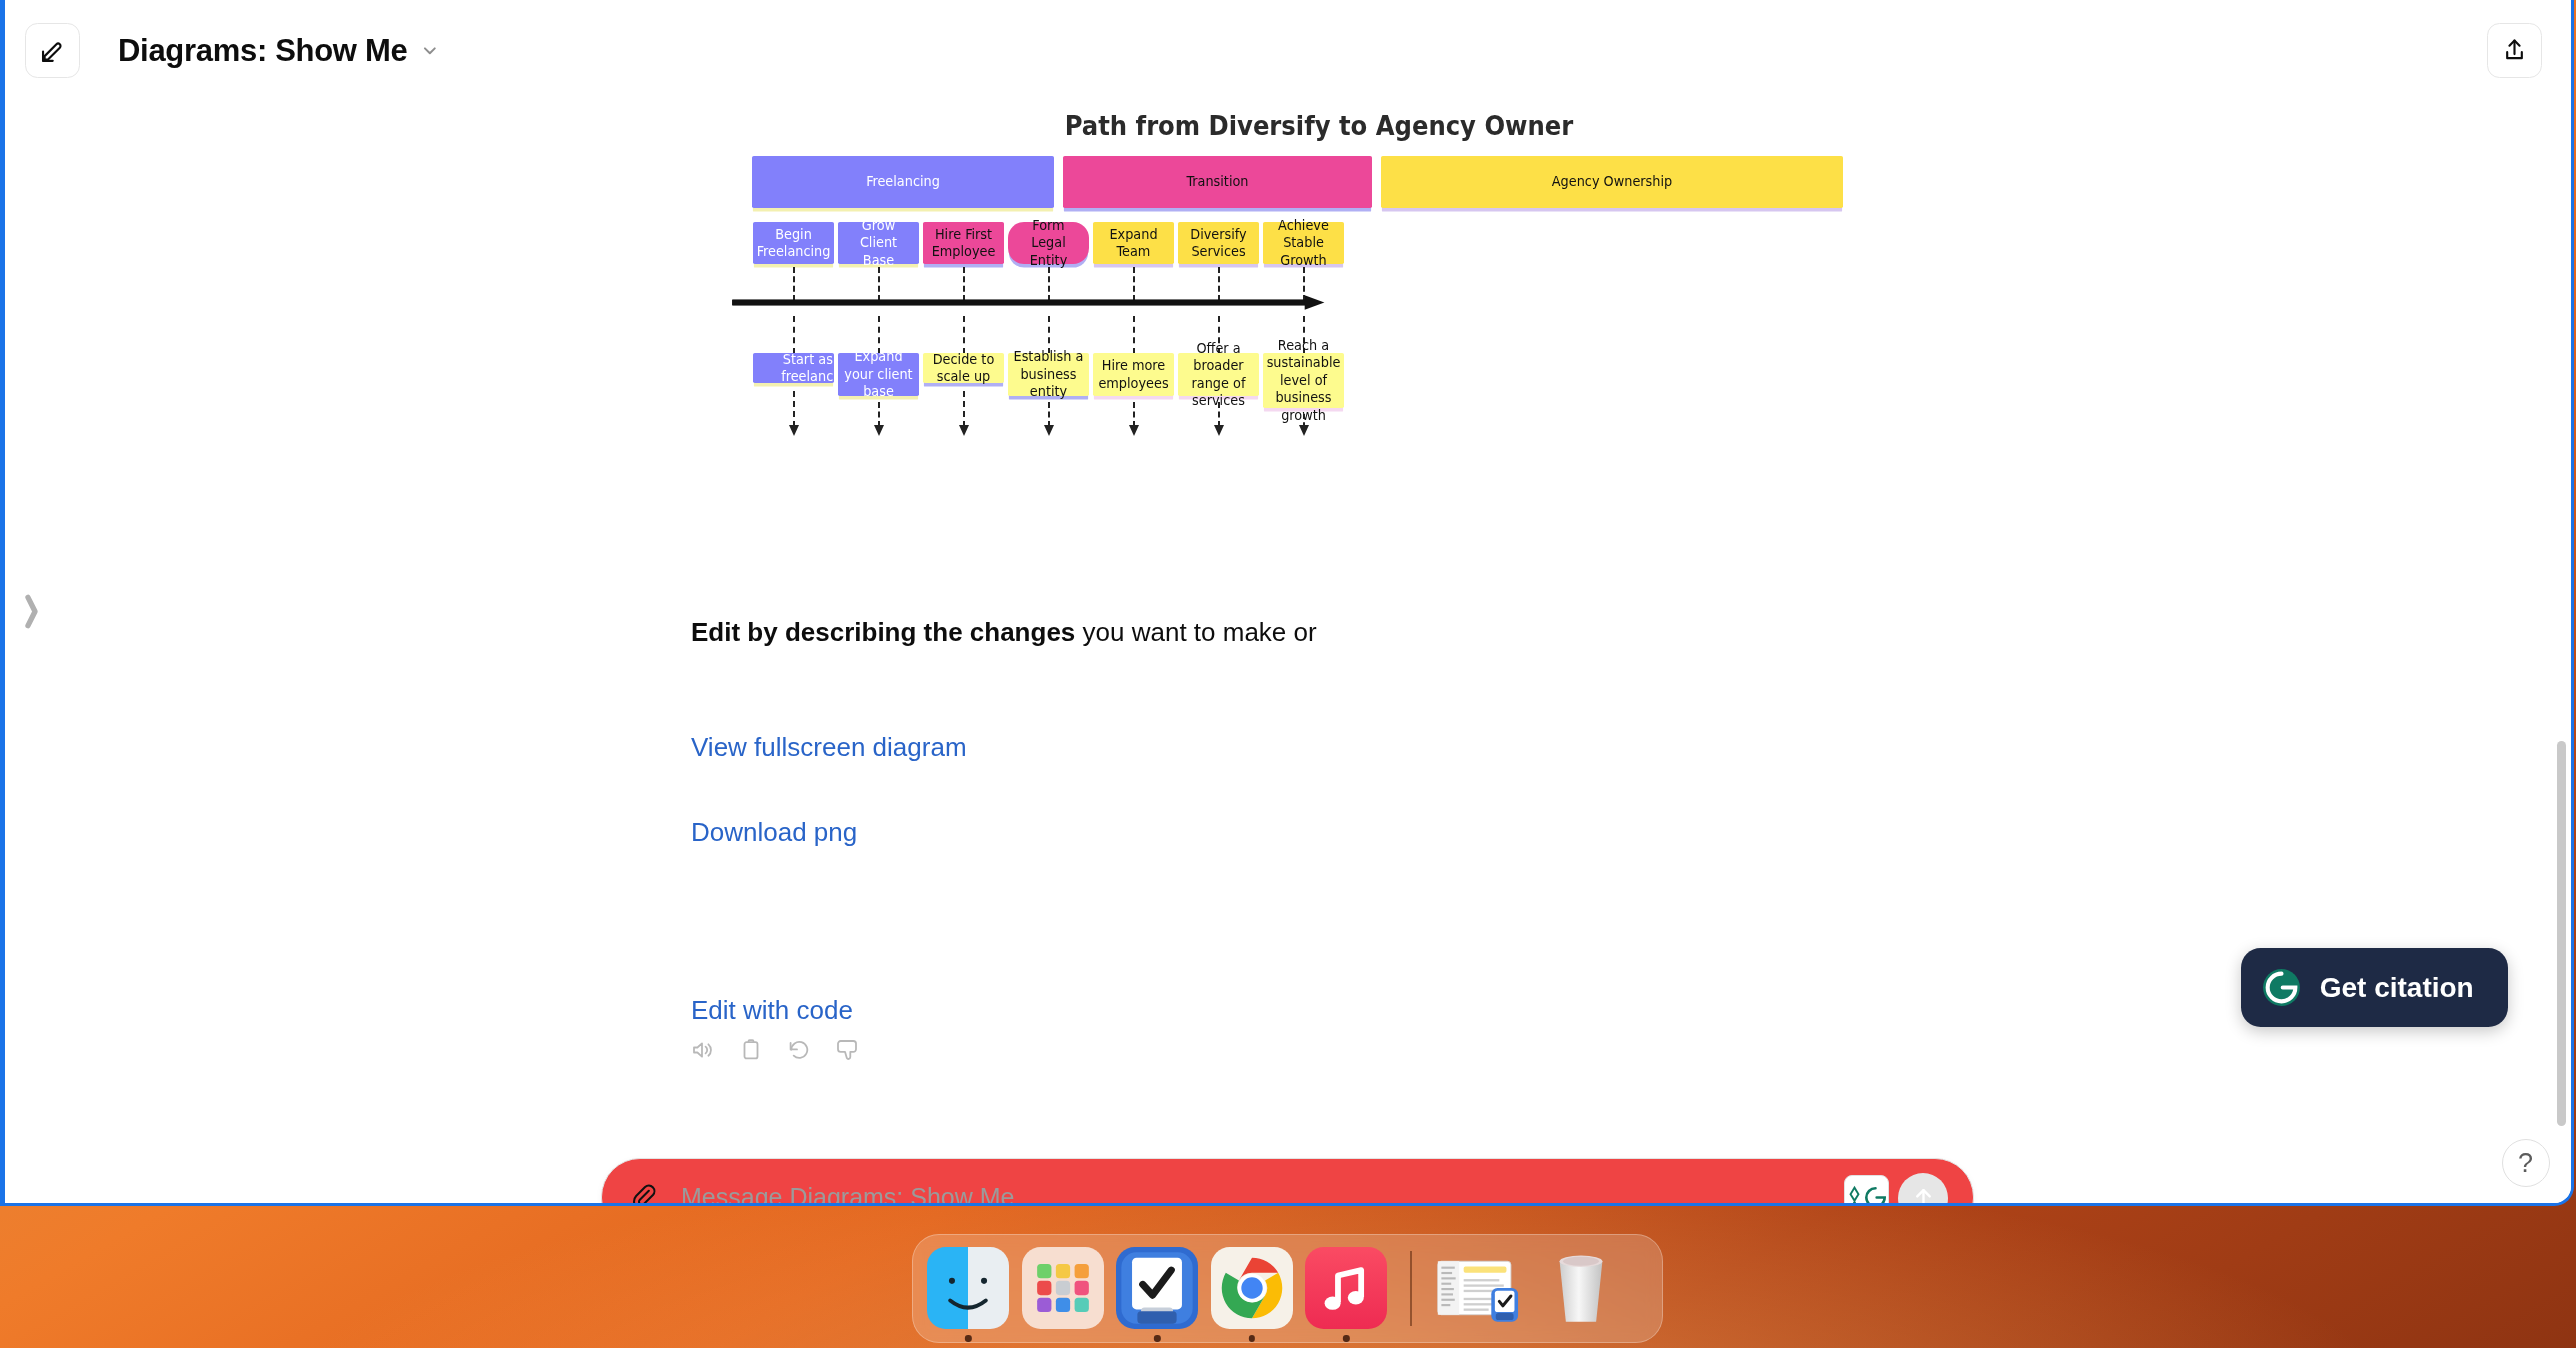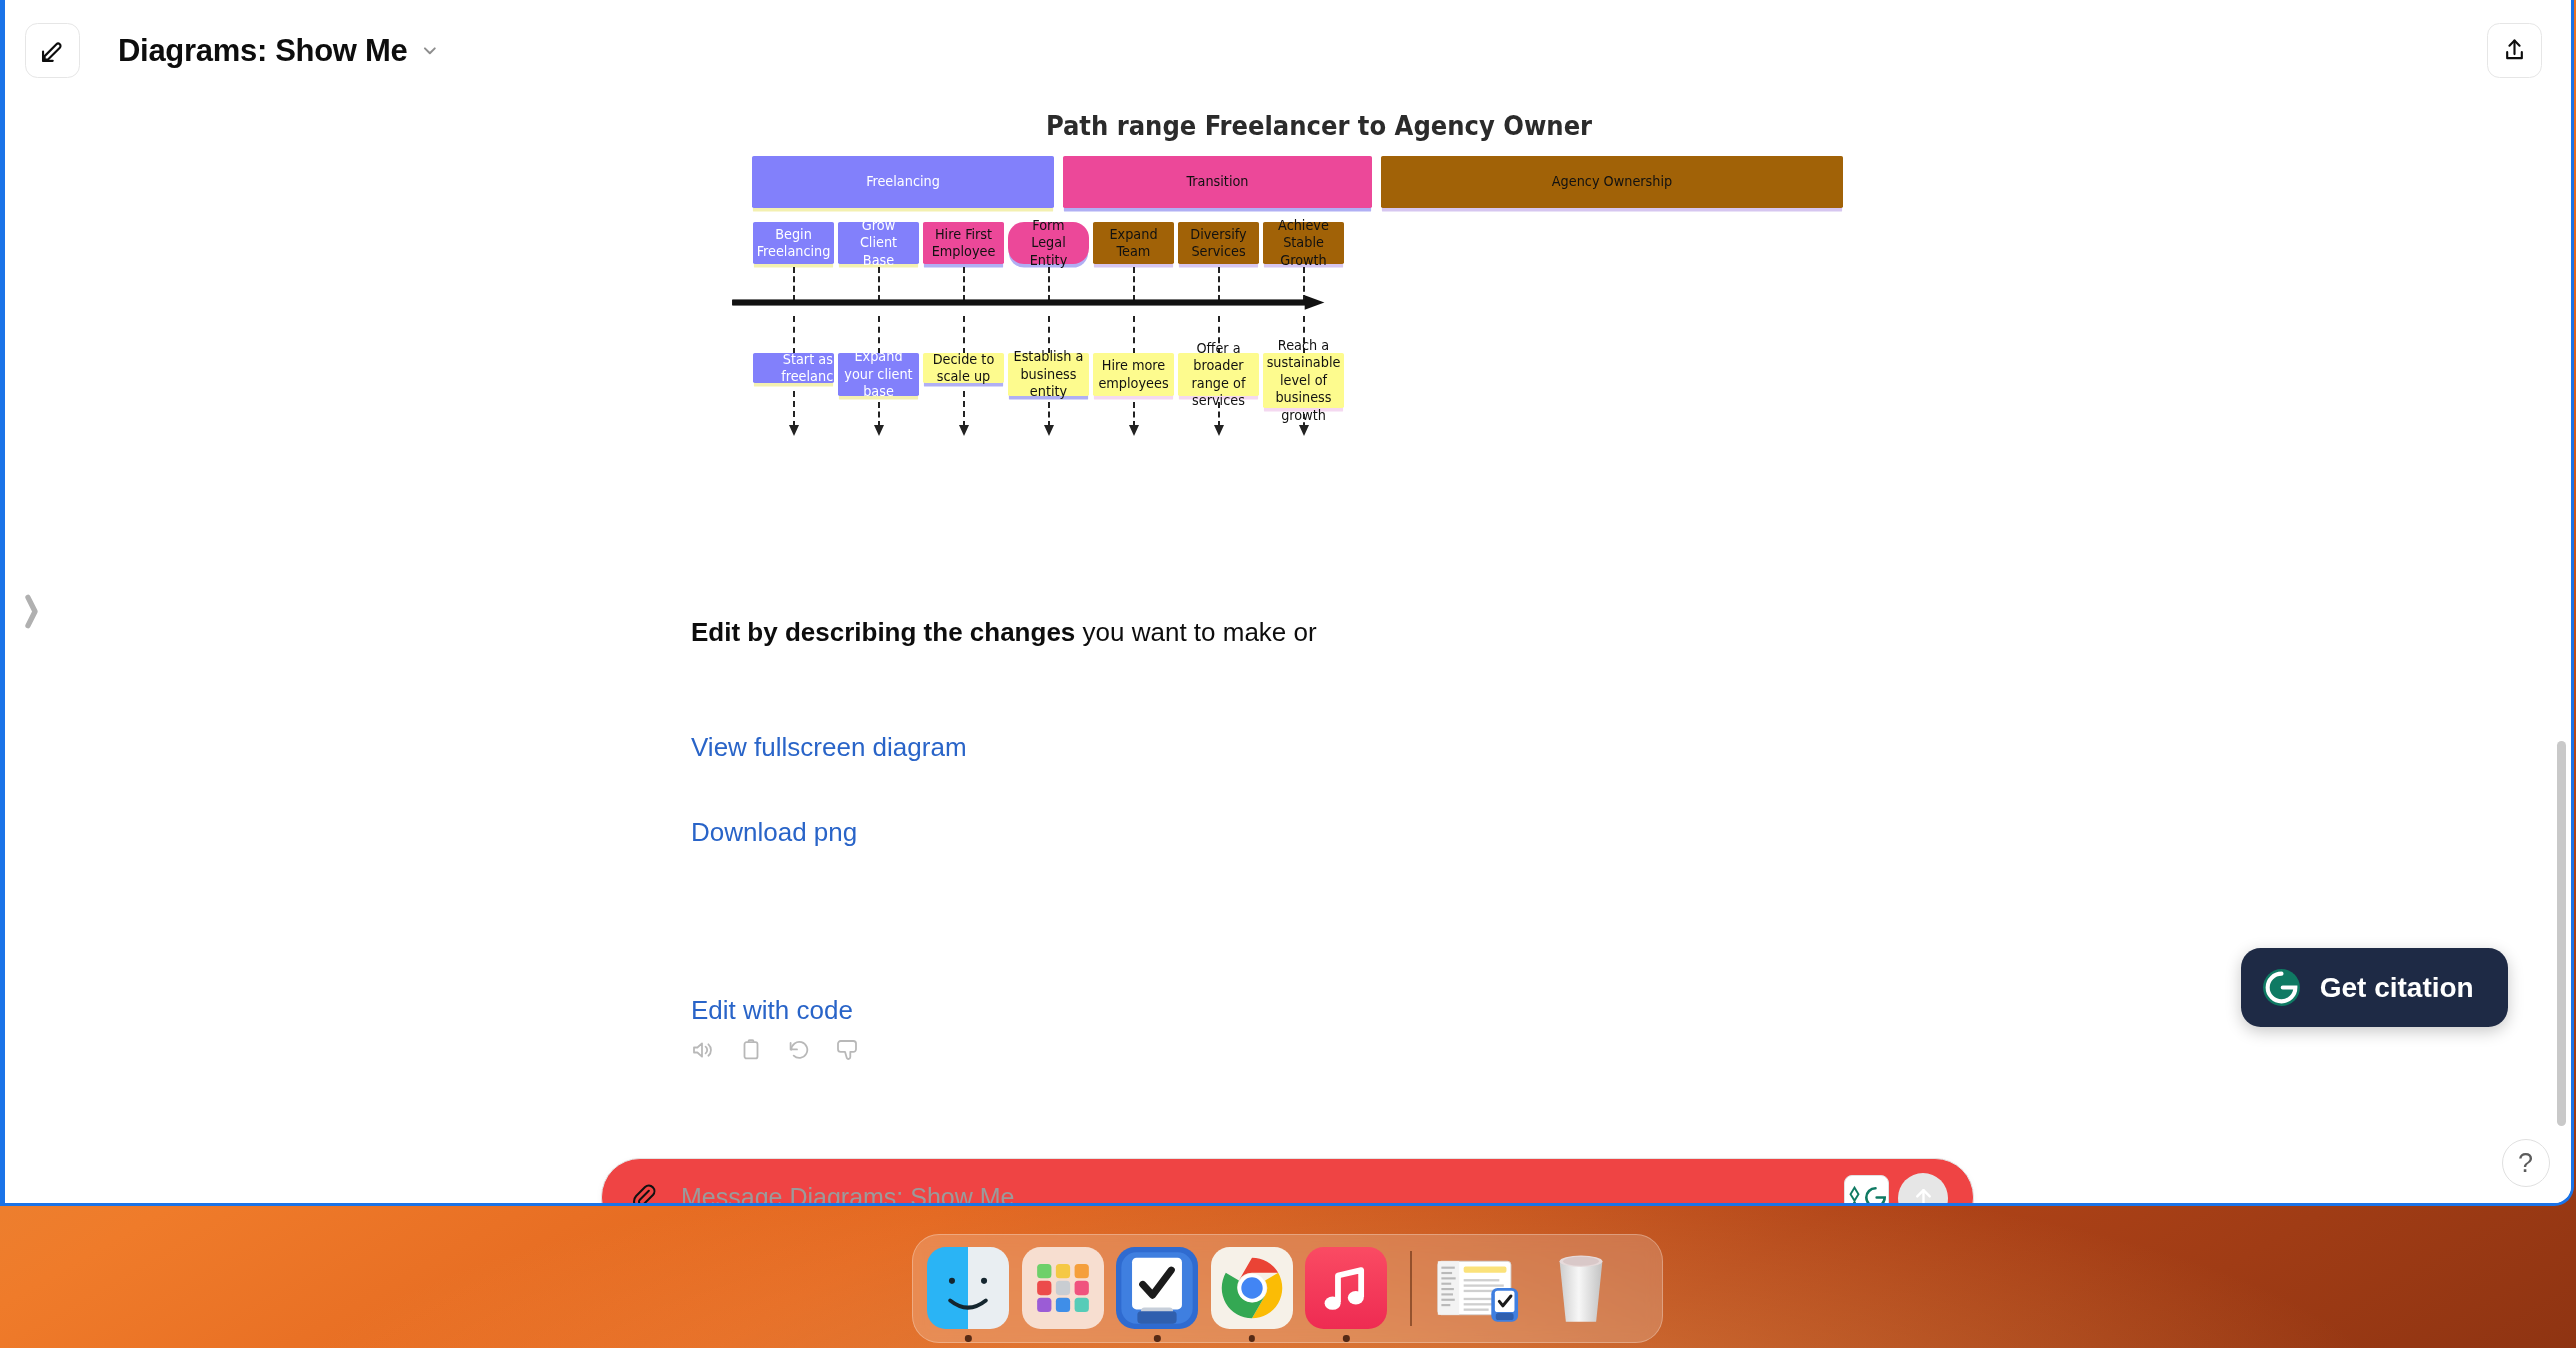--- a/index.html
+++ b/index.html
@@ -116,21 +116,21 @@
     text-align: center;
     font-size: 14.3px;
     line-height: 1.22;
     color: #111;
     padding: 1.8px 5.4px;
     border-radius: 1.8px;
     font-family: "DejaVu Sans Condensed", "Liberation Sans", sans-serif;
   }
   .dbox.purple { background: #8280fb; color: #ffffff; }
   .dbox.yellow { background: #ec4899; }
-  .dbox.green  { background: #a16207; }
+  .dbox.green  { background: #fde047; }
   .dbox.lightyellow { background: #fdfb8e; }
   .dbox.sh-yellow { box-shadow: 0 4.5px 0 -0.9px #f3f0b0; }
   .dbox.sh-purple { box-shadow: 0 4.5px 0 -0.9px #b0aff4; }
   .dbox.sh-lav    { box-shadow: 0 4.5px 0 -0.9px #d6c6f0; }
   .dbox.sh-pink   { box-shadow: 0 4.5px 0 -0.9px #f4d8f0; }
 
   
   #timeline-axis {
     position: absolute;
     left: 0; top: 179px; width: 1252px; height: 45px;
@@ -318,21 +318,21 @@
   <div id="content">
 
     <div id="sidebar-toggle">
       <svg width="23" height="47" viewBox="0 0 26 52" fill="none" stroke="#b0b0b0" stroke-width="6" stroke-linecap="round" stroke-linejoin="round">
         <path d="M9 10 L17 26 L9 42"></path>
       </svg>
     </div>
 
     <div id="diagram-wrap">
 
-      <div id="diagram-title">Path range Freelancer to Agency Owner</div>
+      <div id="diagram-title">Path from Diversify to Agency Owner</div>
 
       <div class="dbox purple sh-yellow" style="left:59px;top:55px;width:302px;height:52px;">
         <span>Freelancing</span>
       </div>
       <div class="dbox yellow sh-purple" style="left:370px;top:55px;width:309px;height:52px;">
         <span>Transition</span>
       </div>
       <div class="dbox green sh-lav" style="left:688px;top:55px;width:462px;height:52px;">
         <span>Agency Ownership</span>
       </div>

